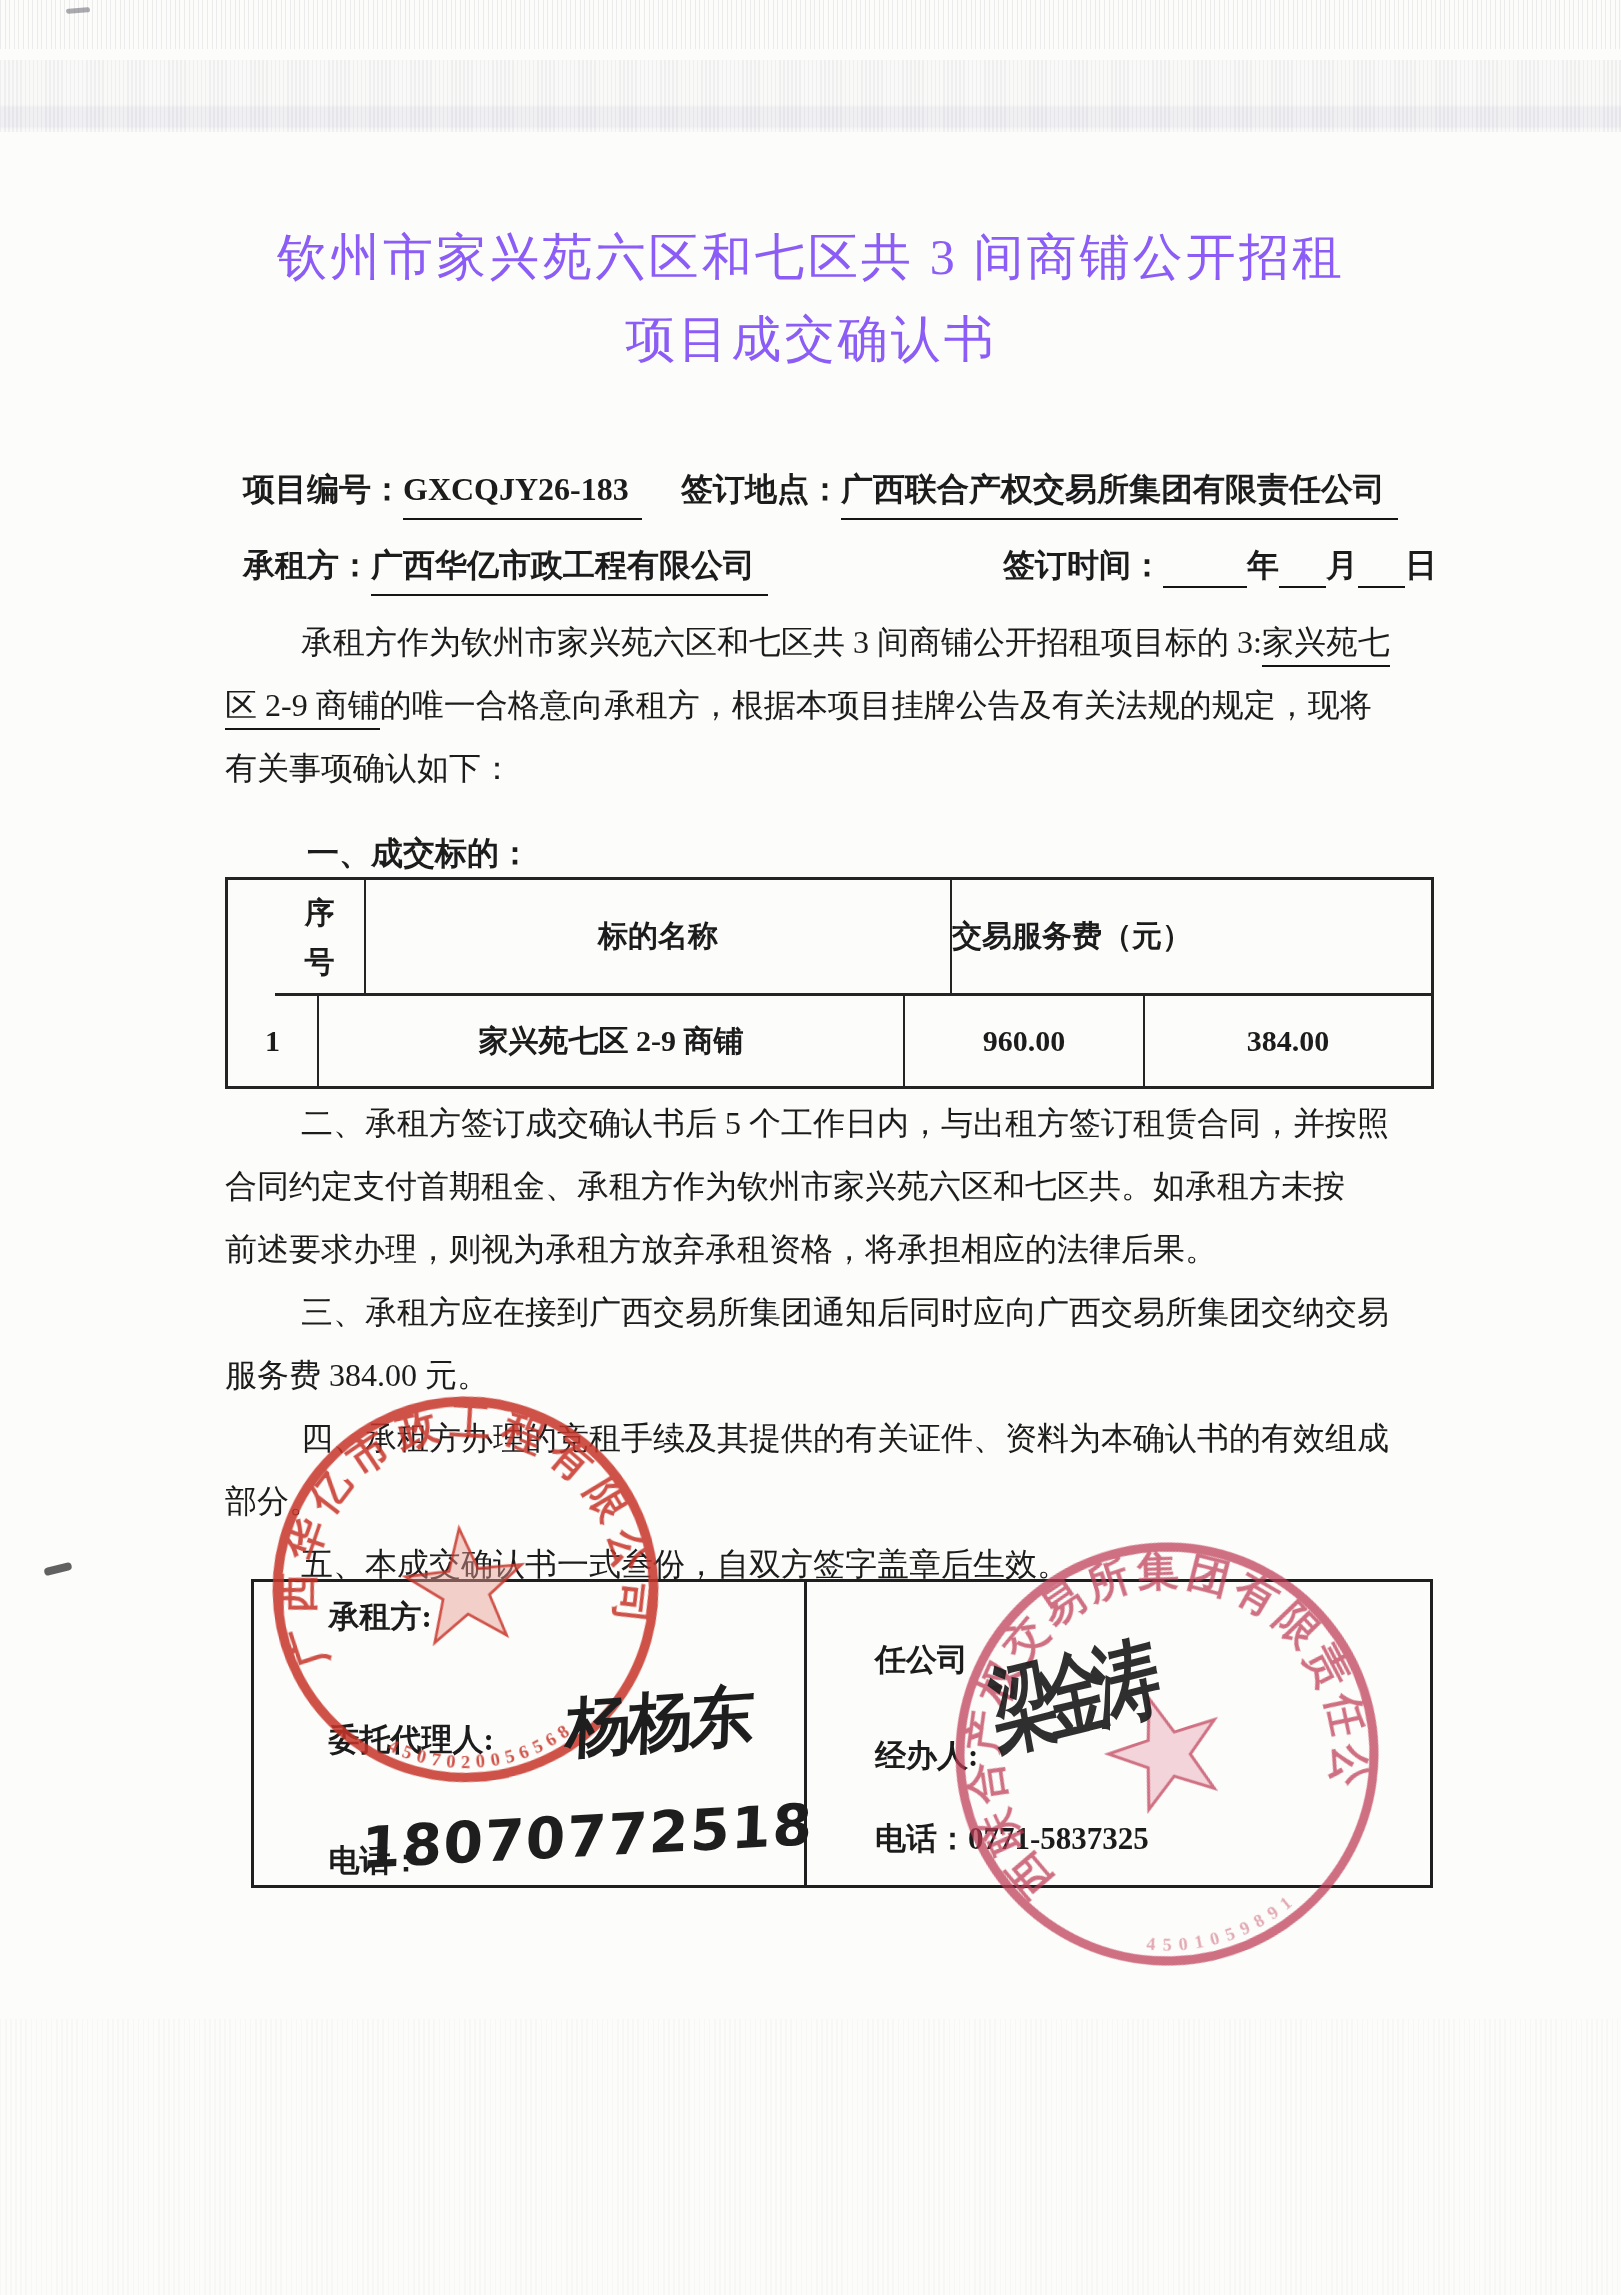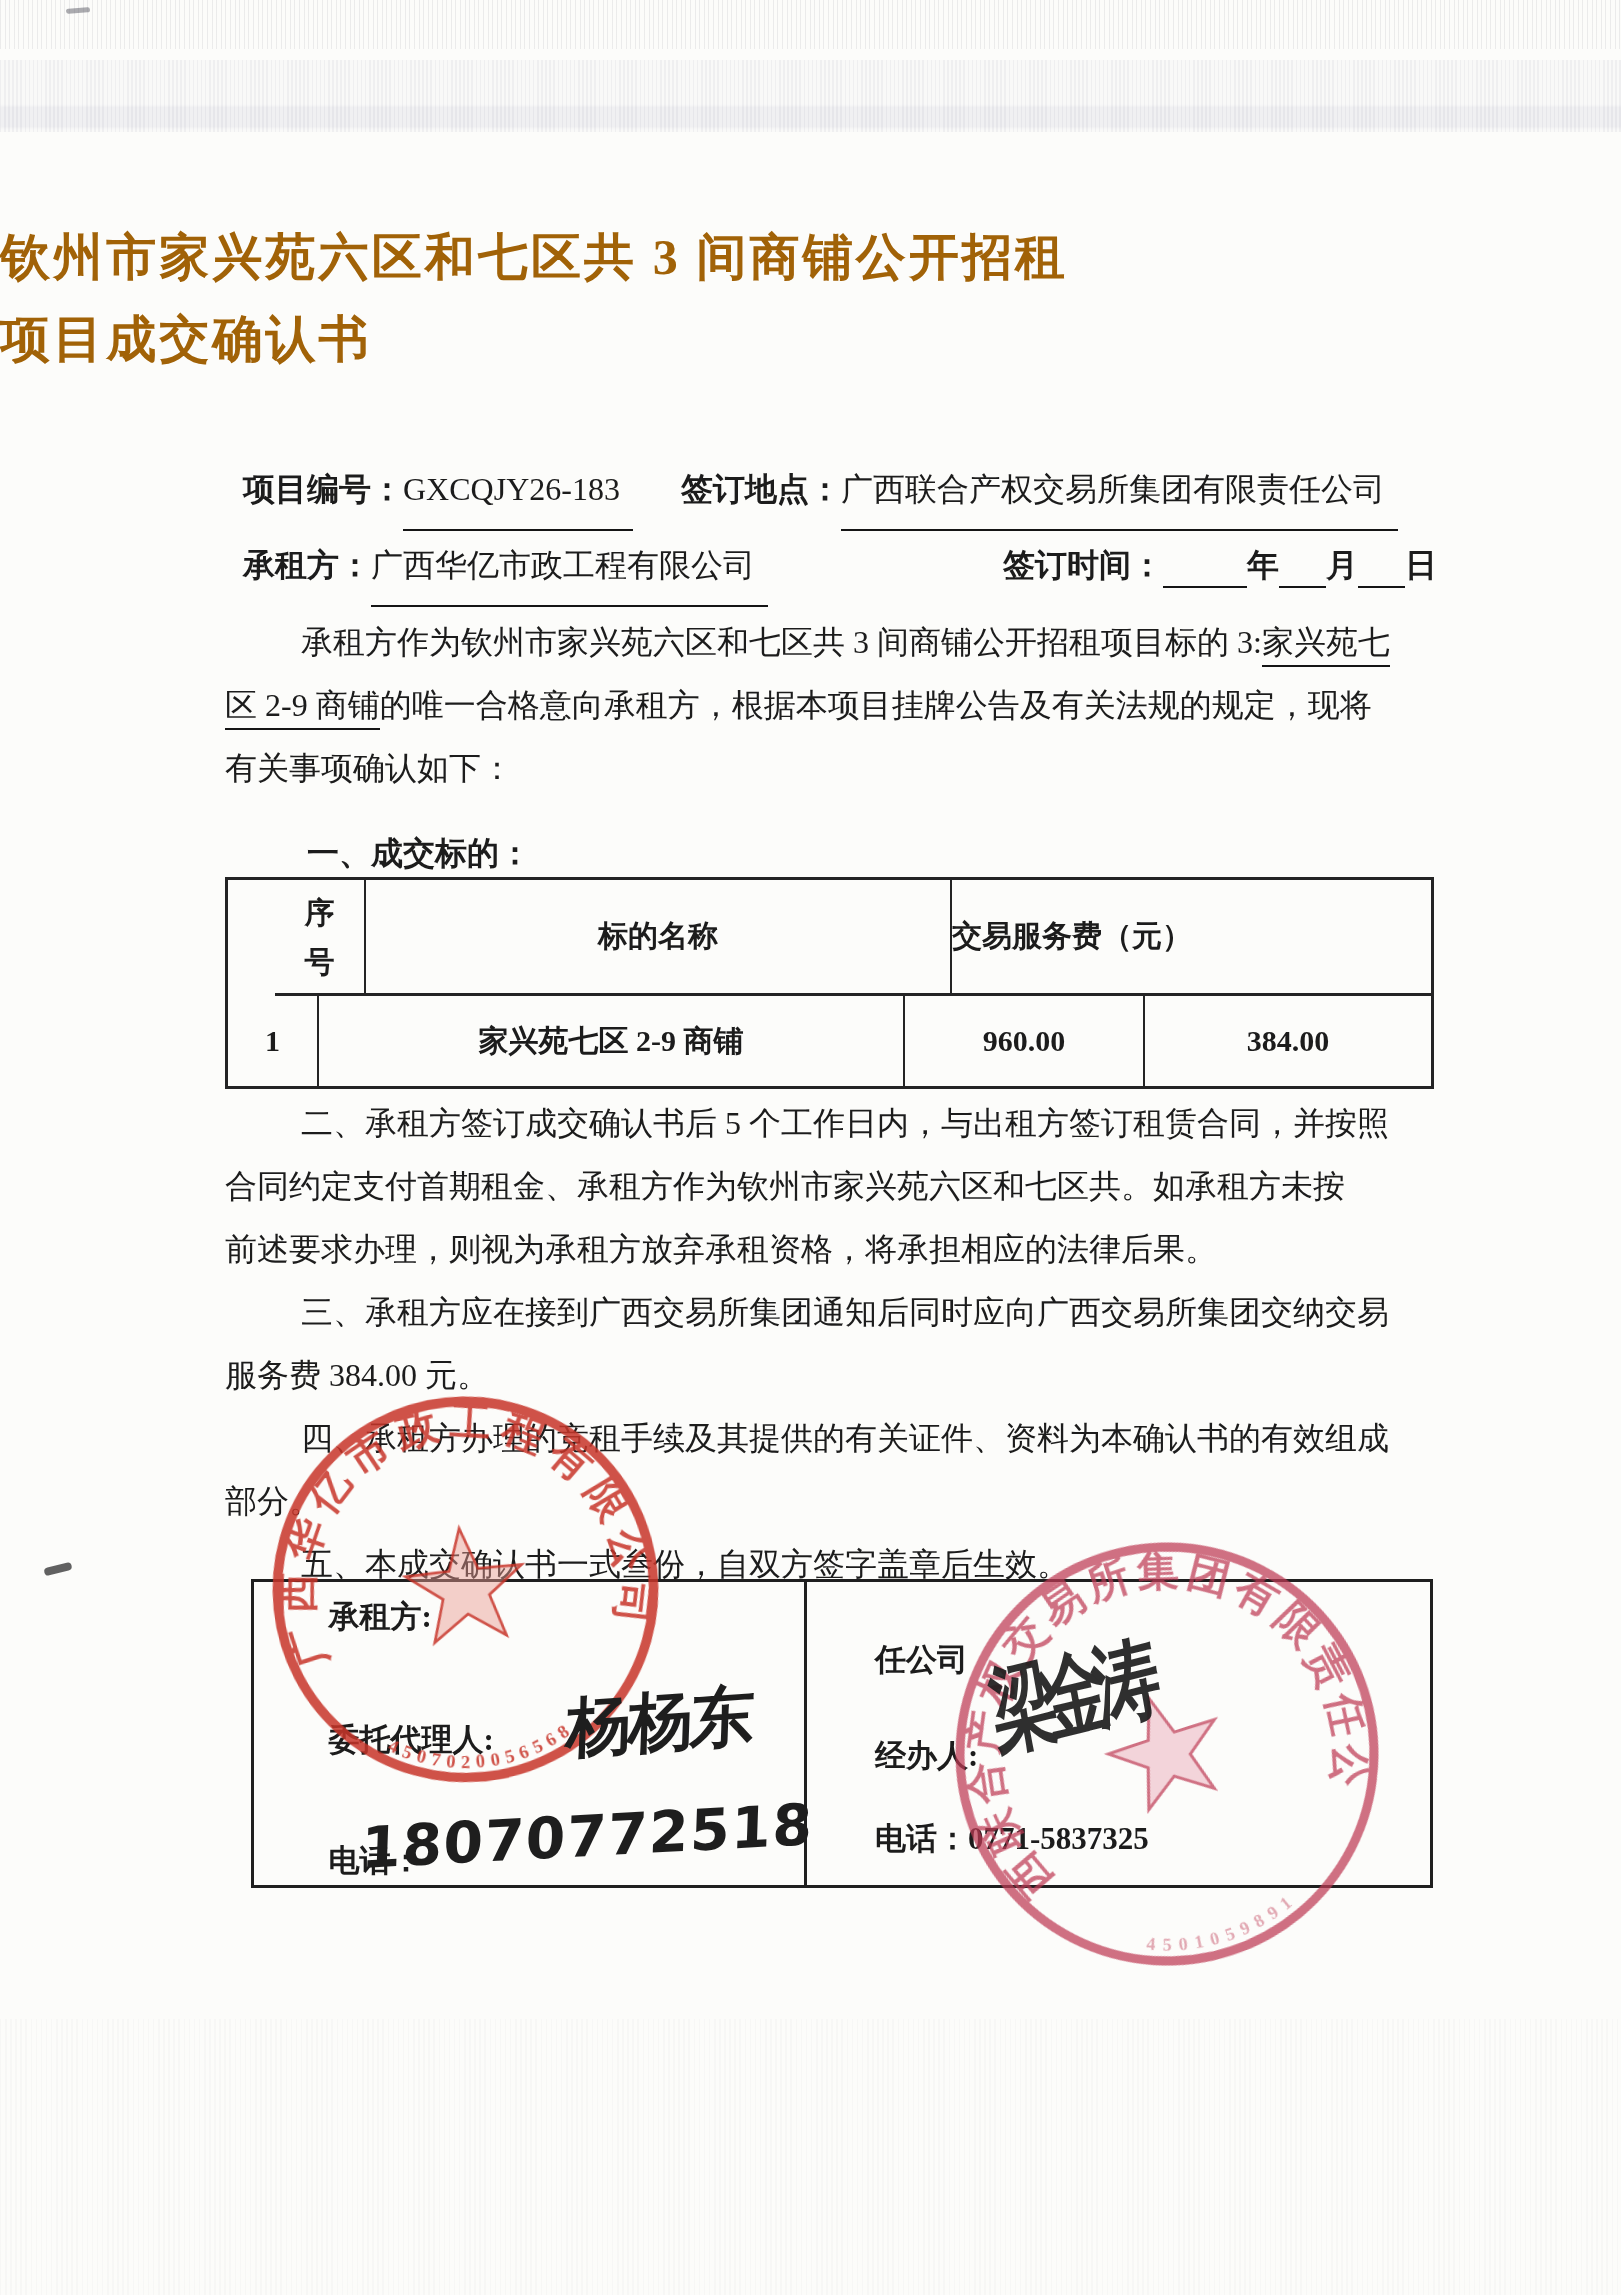--- a/index.html
+++ b/index.html
@@ -7,28 +7,28 @@
         font-family:"Liberation Serif","DejaVu Serif",serif;color:#1c1c1c;}
   
   .noise{position:absolute;left:0;width:100%;pointer-events:none;z-index:1;}
   .noise-top{top:0;height:49px;background:repeating-linear-gradient(90deg,rgba(25,25,45,.13) 0 1px,transparent 1px 4.6px);opacity:.55;filter:blur(0.5px);}
   .noise-top2{top:60px;height:72px;background:repeating-linear-gradient(90deg,rgba(55,55,95,.10) 0 1.5px,transparent 1.5px 4.1px),rgba(95,95,135,.035);opacity:.5;filter:blur(0.5px);}
   .noise-band{top:106px;height:21.5px;background:rgba(100,105,145,.06);filter:blur(1px);}
   .noise-bottom{top:2019px;height:277px;background:repeating-linear-gradient(90deg,rgba(40,40,70,.05) 0 1.5px,transparent 1.5px 5.1px);opacity:.5;filter:blur(0.5px);}
   .smudge{position:absolute;left:44px;top:1565px;width:28px;height:8.2px;background:#2e2e2e;border-radius:4.1px;transform:rotate(-14deg);opacity:.75;z-index:2;}
   .speck{position:absolute;left:66px;top:8.2px;width:23.5px;height:4.6px;background:#4a4a55;border-radius:2.6px;transform:rotate(-4deg);opacity:.45;z-index:2;}
 
-  .title{position:absolute;left:0;width:100%;text-align:left;font-weight:bold;color:#a16207;
+  .title{position:absolute;left:0;width:100%;text-align:center;font-weight:normal;color:#8b5cf6;
          font-size:50px;letter-spacing:3.1px;z-index:2;}
   .title1{top:224px;} .title2{top:306px;}
 
   .metarow{position:absolute;height:46px;font-size:32px;font-weight:bold;white-space:nowrap;z-index:2;}
   .m-label{font-weight:bold;}
   .uln{border-bottom:2.6px solid #151515;padding-bottom:4.6px;}
-  .uval{border-bottom:2.6px solid #151515;padding-bottom:22px;padding-right:13.3px;font-weight:normal;}
+  .uval{border-bottom:2.6px solid #151515;padding-bottom:11px;padding-right:13.3px;font-weight:bold;}
   .blank{display:inline-block;border-bottom:2.6px solid #151515;height:31px;vertical-align:bottom;}
   .b-year{width:84px;} .b-md{width:47px;}
 
   .flow{position:absolute;left:225px;width:1216px;font-size:32px;line-height:63px;z-index:2;}
   #intro-lines{top:611px;} #clause-lines{top:1092px;}
   .tline{white-space:nowrap;}
   .tline.ind{padding-left:76px;}
   .sec-head{position:absolute;left:307px;top:832px;font-size:32px;font-weight:bold;z-index:2;}
 
   .items-table{position:absolute;left:225px;top:877px;width:1203px;border:3.1px solid #242424;z-index:2;background:transparent;}

